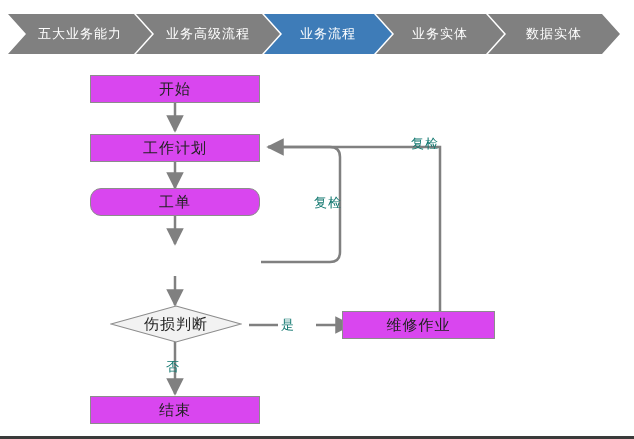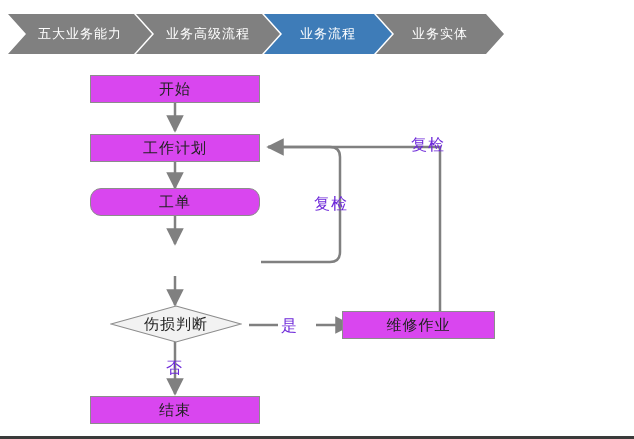--- a/index.html
+++ b/index.html
@@ -71,22 +71,22 @@
     align-items: center;
     justify-content: center;
     font-size: 15px;
     color: #222222;
     letter-spacing: 1px;
   }
 
   
   .edge-label {
     position: absolute;
-    font-size: 16px;
-    color: #6d28d9;
+    font-size: 13px;
+    color: #0f766e;
     letter-spacing: 1px;
     white-space: nowrap;
   }
 
   #wires {
     position: absolute;
     left: 0;
     top: 0;
     width: 634px;
     height: 439px;
@@ -103,20 +103,23 @@
       <span>五大业务能力</span>
     </div>
     <div class="chev gray" style="left:136px; width:144px;">
       <span>业务高级流程</span>
     </div>
     <div class="chev active" style="left:264px; width:128px;">
       <span>业务流程</span>
     </div>
     <div class="chev gray" style="left:376px; width:128px;">
       <span>业务实体</span>
+    </div>
+    <div class="chev gray" style="left:488px; width:132px;">
+      <span>数据实体</span>
     </div>
   </div>
 
   <svg id="wires" viewBox="0 0 634 439" width="634" height="439">
     <defs>
       <marker id="arrow" viewBox="0 0 10 10" refX="9" refY="5" markerWidth="7" markerHeight="7" orient="auto-start-reverse">
         <path d="M 0 0 L 10 5 L 0 10 z" fill="#808080"></path>
       </marker>
     </defs>
 

